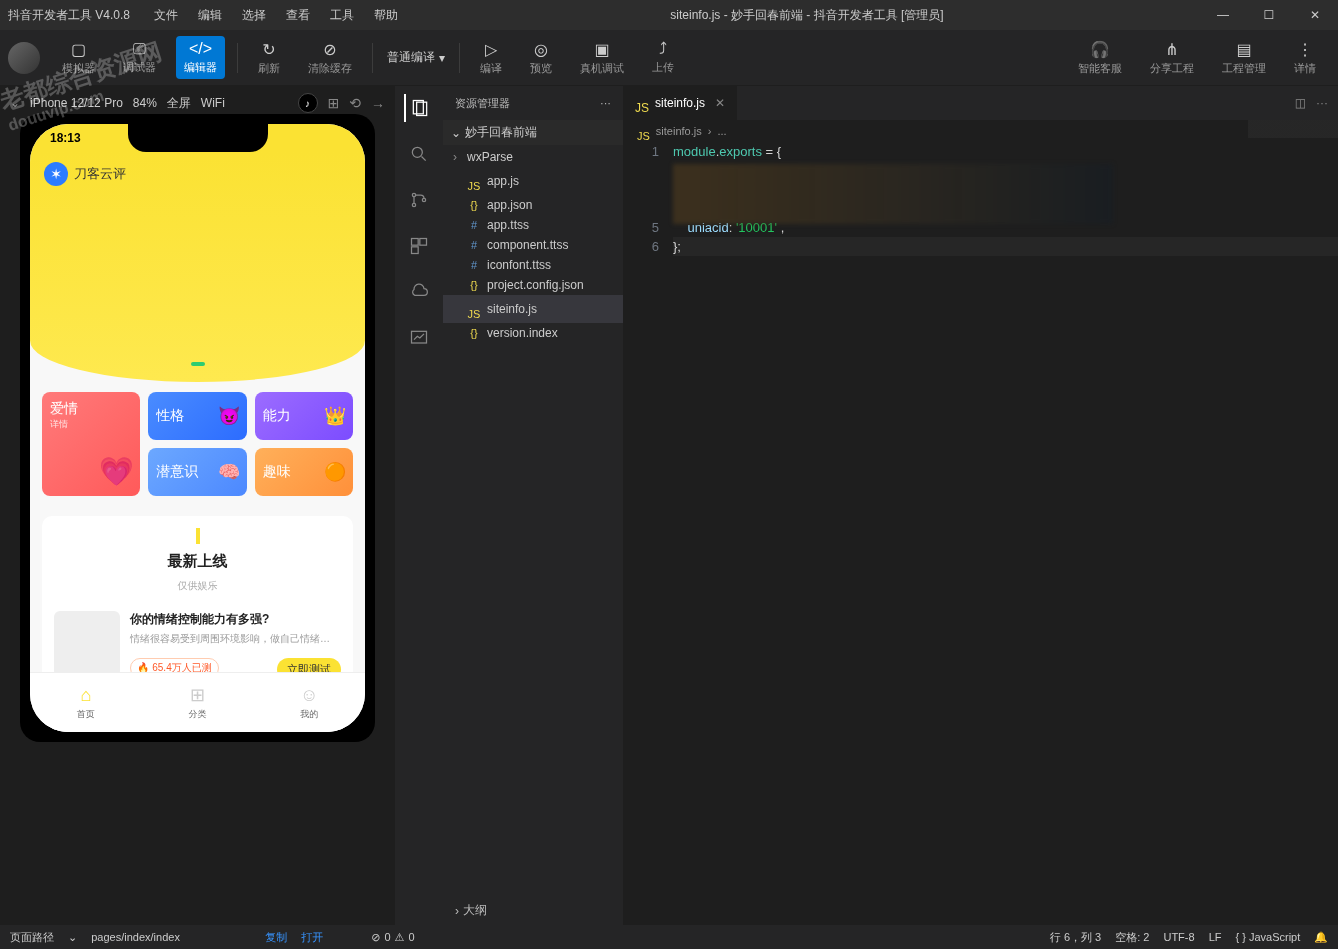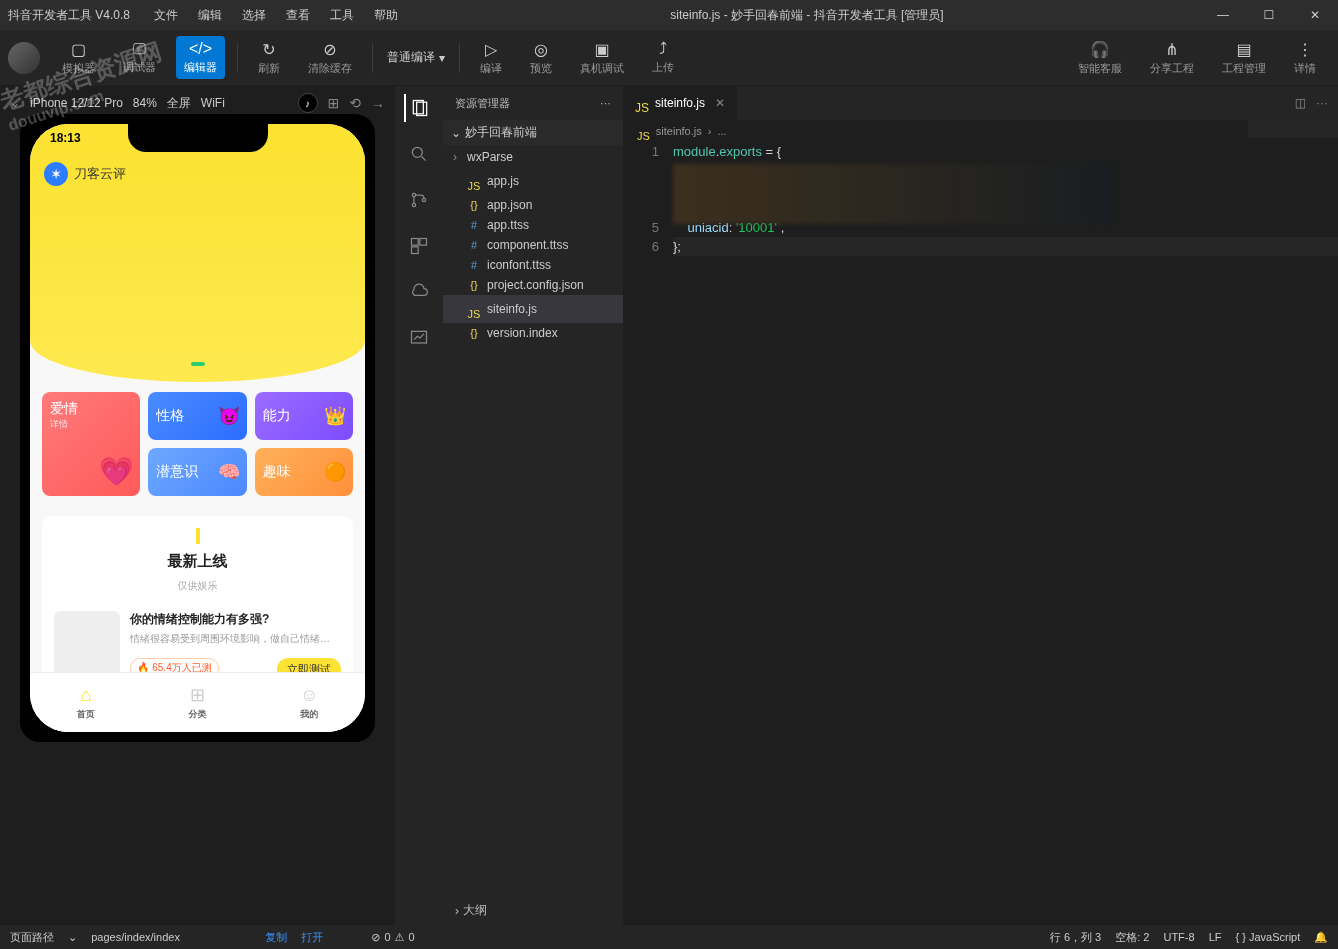--- a/index.html
+++ b/index.html
@@ -67,21 +67,21 @@
   .phone .thumb { width: 66px; height: 66px; background: #eee; border-radius: 6px; flex-shrink: 0; }
   .phone .li-content { flex: 1; display: flex; flex-direction: column; gap: 4px; }
   .phone .li-title { font-size: 12px; color: #222; font-weight: 600; }
   .phone .li-desc { font-size: 10px; color: #999; }
   .phone .li-row { display: flex; justify-content: space-between; align-items: flex-start; margin-top: 8px; }
   .phone .badge { font-size: 10px; color: #ff5a2a; border: 1px solid #ffccb0; border-radius: 10px; padding: 2px 6px; }
   .phone .cta { background: #fbe233; color: #333; font-size: 11px; padding: 4px 10px; border-radius: 12px; }
   .phone .tabbar { position: absolute; bottom: 0; left: 0; right: 0; height: 60px; background: #fff; border-top: 1px solid #eee; display: flex; }
   .phone .tab { flex: 1; display: flex; flex-direction: column; align-items: center; justify-content: center; gap: 2px; }
   .phone .tab .ti { font-size: 18px; }
-  .phone .tab .tl { font-size: 9px; color: #666; font-weight: bold; }
+  .phone .tab .tl { font-size: 9px; color: #666; }
   .phone .tab.active .ti { color: #fbe233; }
   
   
   .activity-bar { width: 48px; background: #252526; display: flex; flex-direction: column; align-items: center; padding-top: 8px; gap: 18px; }
   .activity-bar .act { width: 28px; height: 28px; display: flex; align-items: center; justify-content: center; color: #888; cursor: pointer; }
   .activity-bar .act.active { color: #fff; border-left: 2px solid #fff; margin-left: -2px; padding-left: 2px; }
   
   
   .explorer { width: 180px; background: #252526; display: flex; flex-direction: column; }
   .explorer .exp-header { height: 34px; display: flex; align-items: center; justify-content: space-between; padding: 0 12px; color: #bbb; font-size: 11px; }

